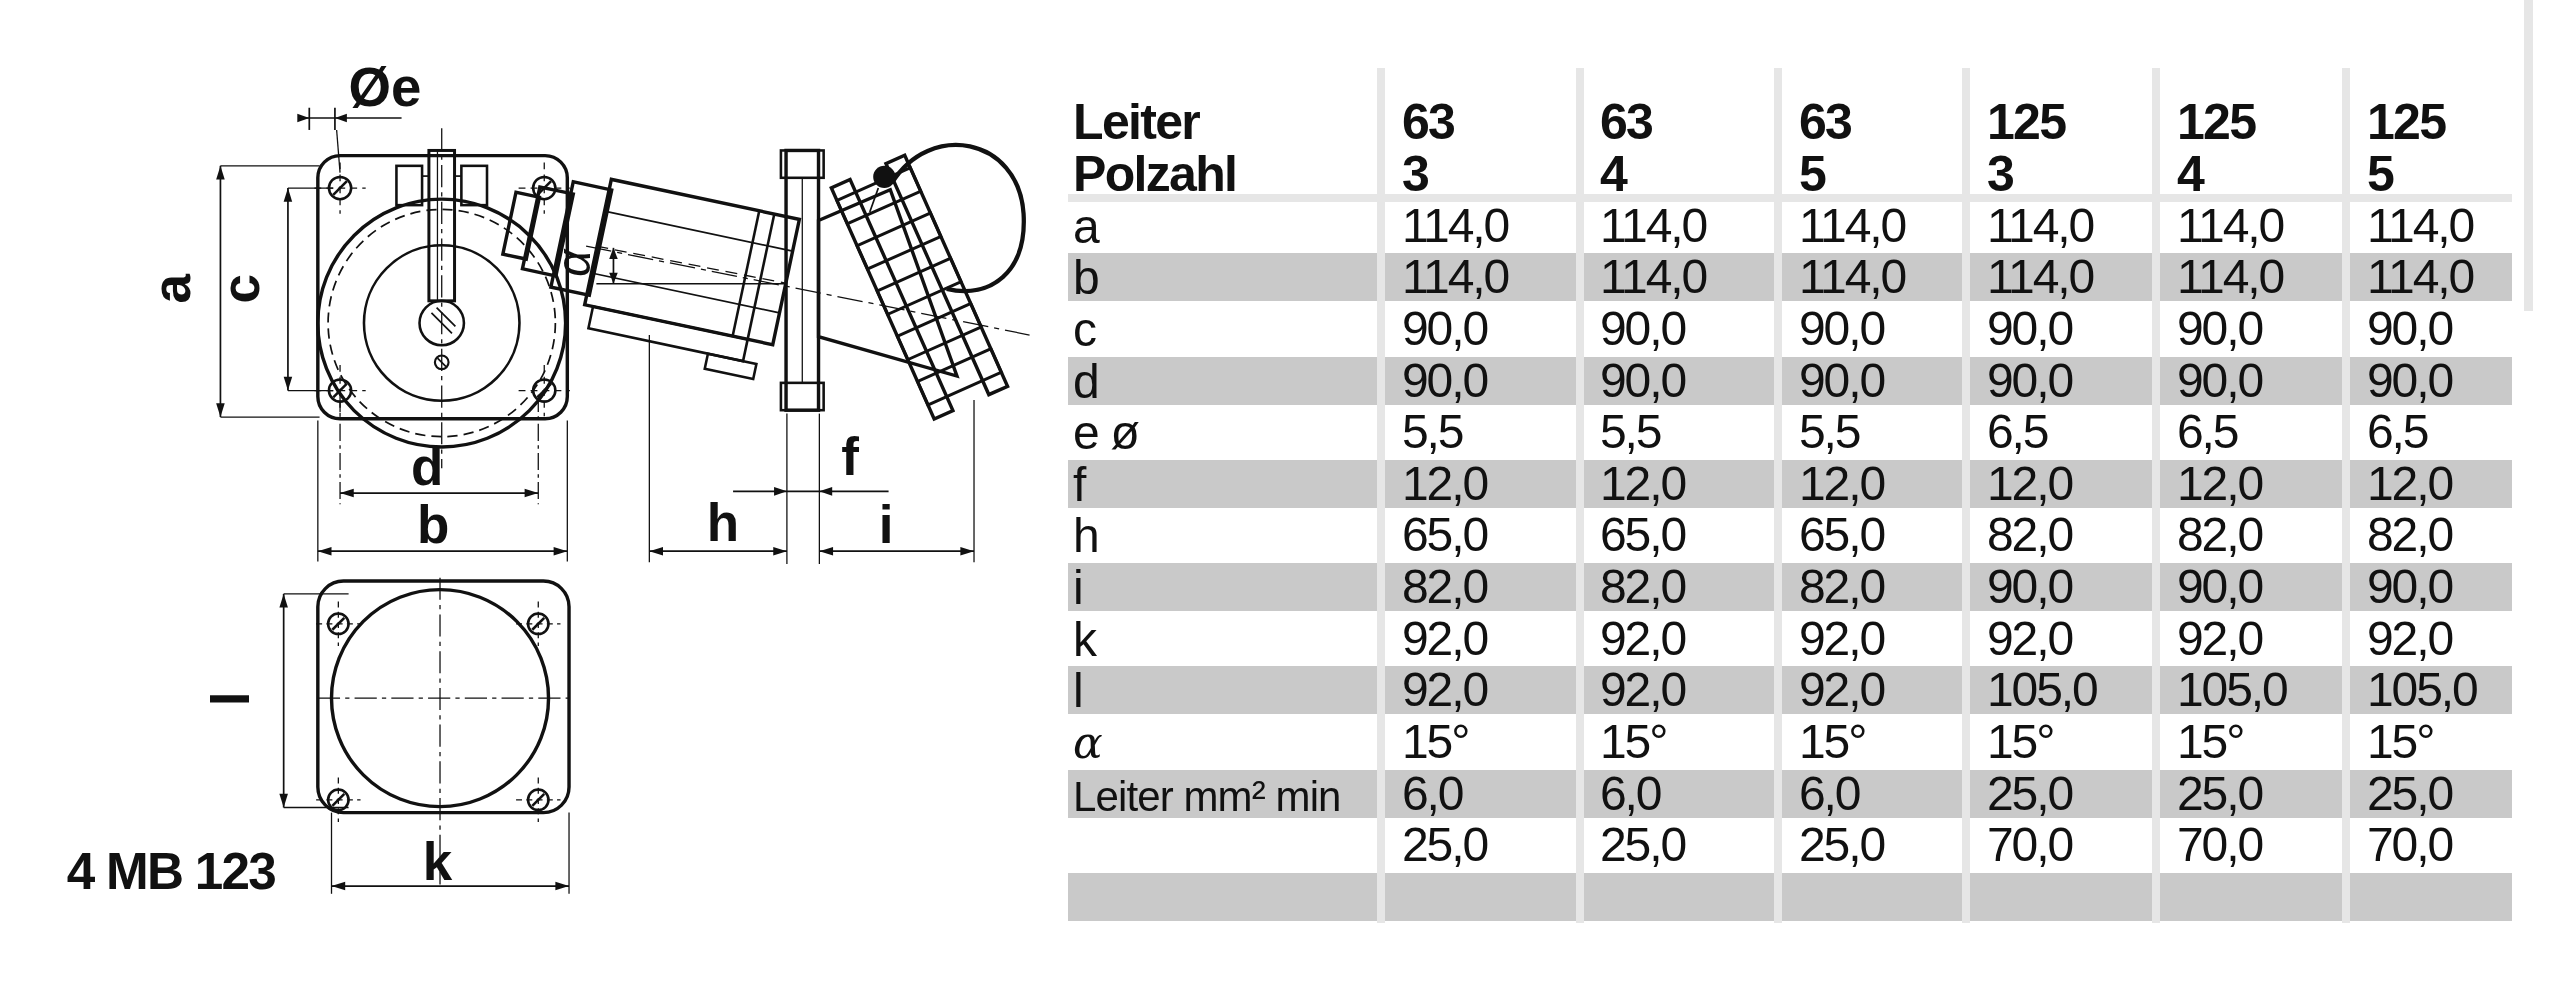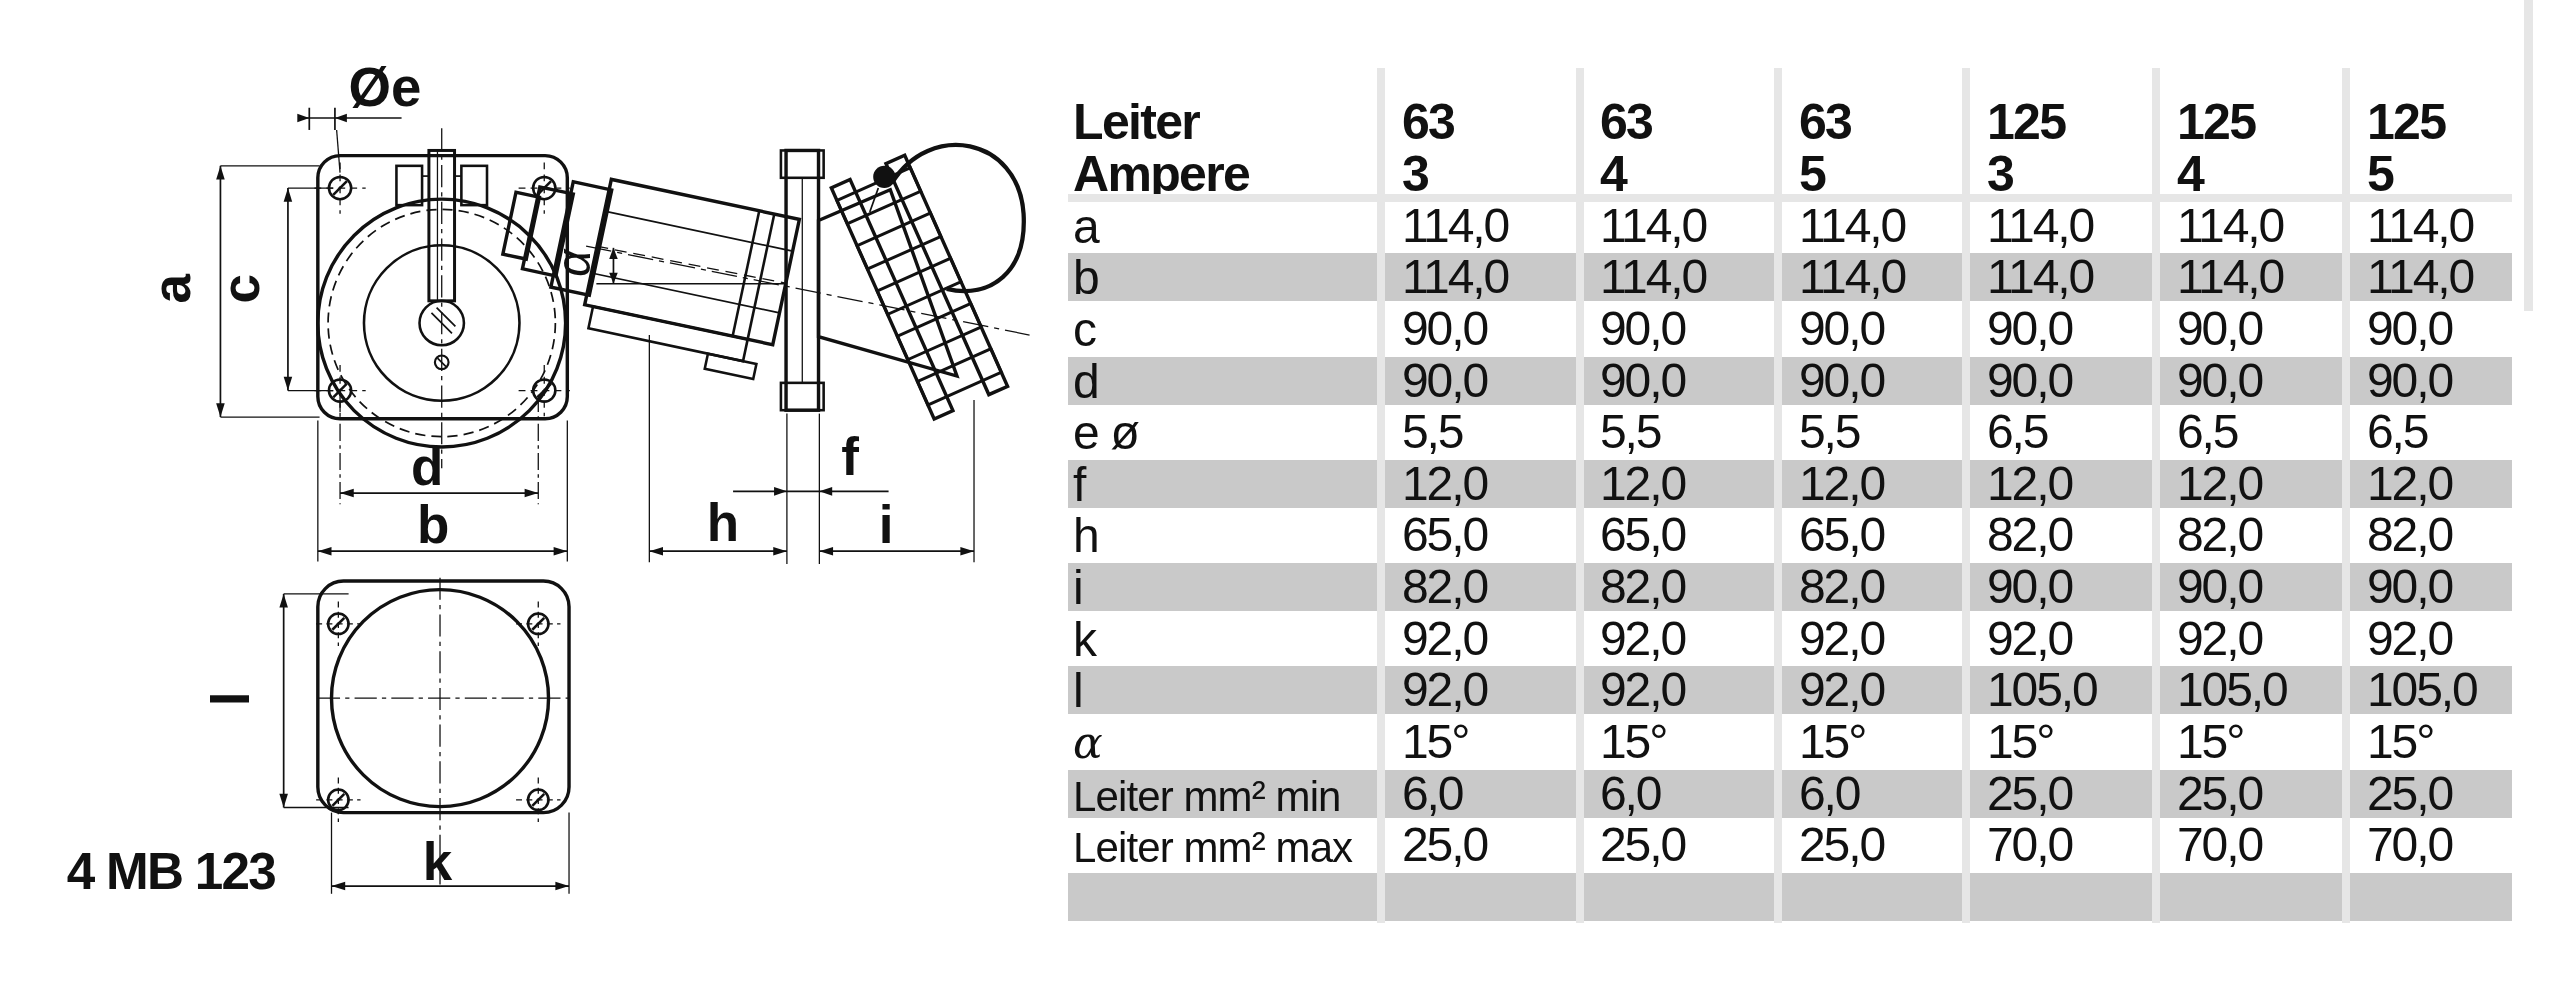--- a/index.html
+++ b/index.html
@@ -219,21 +219,21 @@
     <text x="1037" y="635" text-anchor="middle" font-size="62" font-weight="bold">i</text>
     <text transform="rotate(-90 292 818)" x="292" y="818" text-anchor="middle" font-size="62" font-weight="bold">l</text>
     <text x="512" y="1030" text-anchor="middle" font-size="62" font-weight="bold">k</text>
     <text x="78" y="1040" font-size="60" font-weight="bold" letter-spacing="-2">4 MB 123</text>
   </svg>
 
   
   <div id="spec-table">
 
     <span class="hdr" style="left:5.1px;top:97px;">Leiter</span>
-    <span class="hdr" style="left:5.1px;top:149px;">Ampere</span>
+    <span class="hdr" style="left:5.1px;top:149px;">Polzahl</span>
   <div class="band" style="top: 253px; --band: #c9c9c9;"></div>
       <div class="band" style="top: 357px; --band: #c9c9c9;"></div>
       <div class="band" style="top: 460px; --band: #c9c9c9;"></div>
       <div class="band" style="top: 563px; --band: #c9c9c9;"></div>
       <div class="band" style="top: 666px; --band: #c9c9c9;"></div>
       <div class="band" style="top: 770px; --band: #c9c9c9;"></div>
       <div class="band" style="top: 873px; --band: #c9c9c9;"></div>
       <div class="vgrid" style="left: 309px; top: 68px; width: 7.7px; height: 855px;"></div>
       <div class="vgrid" style="left: 508px; top: 68px; width: 7.7px; height: 855px;"></div>
       <div class="vgrid" style="left: 706px; top: 68px; width: 7.7px; height: 855px;"></div>
@@ -331,21 +331,20 @@
       <span class="cell" style="left: 919px; top: 718px; height: 48px;">15°</span>
       <span class="cell" style="left: 1109px; top: 718px; height: 48px;">15°</span>
       <span class="cell" style="left: 1299px; top: 718px; height: 48px;">15°</span>
       <span class="rlabel small" style="left: 5.1px; top: 770px; height: 48px;">Leiter mm² min</span>
       <span class="cell" style="left: 334px; top: 770px; height: 48px;">6,0</span>
       <span class="cell" style="left: 532px; top: 770px; height: 48px;">6,0</span>
       <span class="cell" style="left: 731px; top: 770px; height: 48px;">6,0</span>
       <span class="cell" style="left: 919px; top: 770px; height: 48px;">25,0</span>
       <span class="cell" style="left: 1109px; top: 770px; height: 48px;">25,0</span>
       <span class="cell" style="left: 1299px; top: 770px; height: 48px;">25,0</span>
-      <span class="rlabel small" style="left: 5.1px; top: 821px; height: 48px;">Leiter mm² max</span>
       <span class="cell" style="left: 334px; top: 821px; height: 48px;">25,0</span>
       <span class="cell" style="left: 532px; top: 821px; height: 48px;">25,0</span>
       <span class="cell" style="left: 731px; top: 821px; height: 48px;">25,0</span>
       <span class="cell" style="left: 919px; top: 821px; height: 48px;">70,0</span>
       <span class="cell" style="left: 1109px; top: 821px; height: 48px;">70,0</span>
       <span class="cell" style="left: 1299px; top: 821px; height: 48px;">70,0</span>
     </div>
 </div>
 
 

